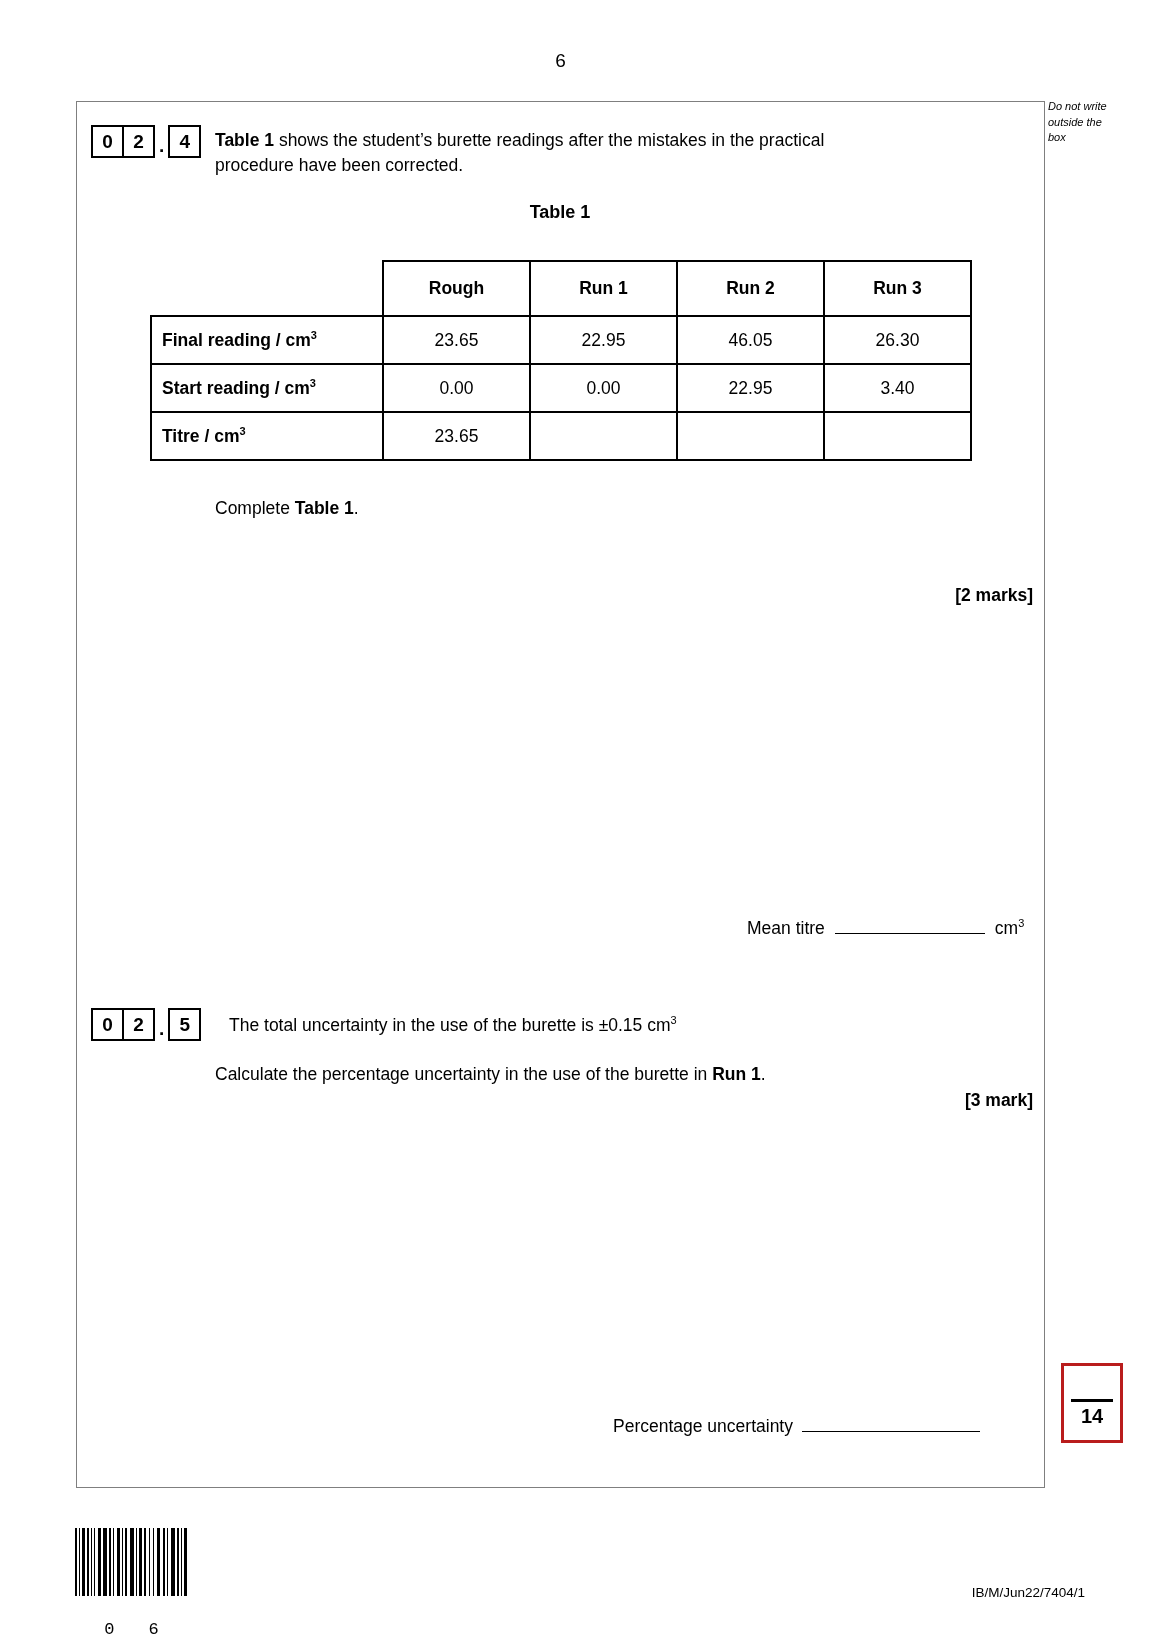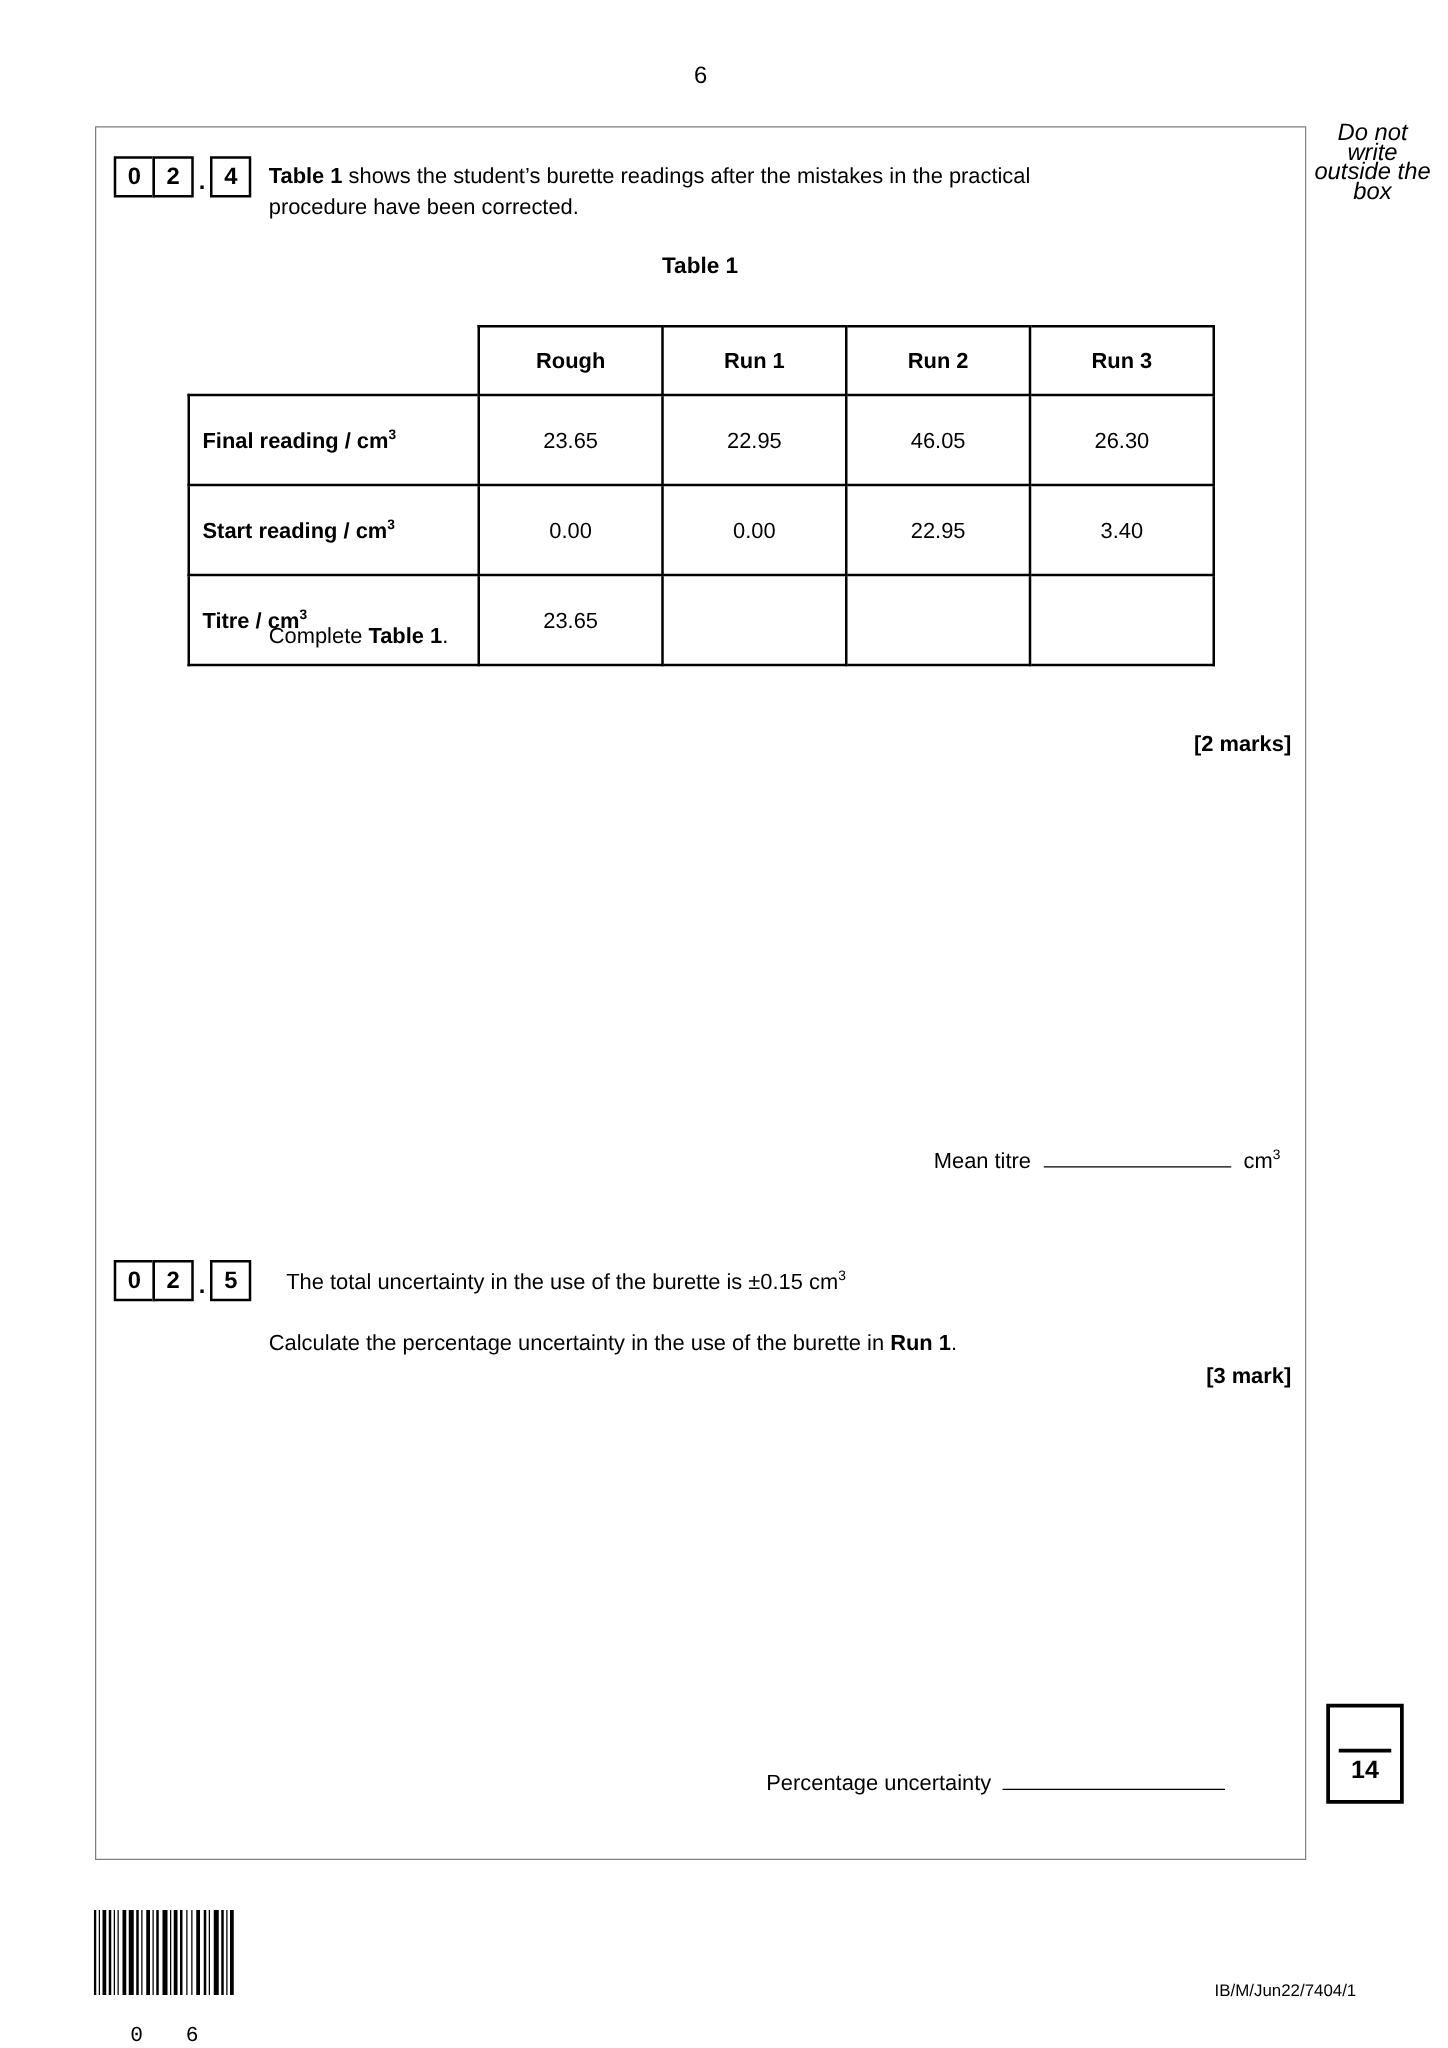--- a/index.html
+++ b/index.html
@@ -8,63 +8,63 @@
     font-family:"Liberation Sans", sans-serif;color:#000;overflow:hidden;
   }
   .abs{position:absolute;}
   .b{font-weight:bold;}
   sup{font-size:11px;line-height:0;vertical-align:super;}
 
   .page-number{left:76px;top:50px;width:969px;text-align:center;font-size:19px;}
 
   .main-box{left:76px;top:101px;width:969px;height:1387px;border:1px solid #7f7f7f;box-sizing:border-box;}
 
-  .margin-note{left:1048px;top:99px;width:100px;text-align:center;
-    font-style:italic;font-size:19px;line-height:15.5px;}
+  .margin-note{left:1048px;top:99px;width:100px;
+    font-style:italic;font-size:11px;line-height:15.5px;}
 
   .qnum{display:flex;align-items:flex-end;}
   .qd{width:33px;height:33px;border:2px solid #000;box-sizing:border-box;
     display:flex;align-items:center;justify-content:center;
     font-weight:bold;font-size:19px;background:#fff;}
   .qd.joined{margin-left:-2px;}
   .qdot{font-weight:bold;font-size:19px;margin:0 4px 1px 4px;}
 
   .qtext{font-size:17.5px;line-height:25px;}
   .q24-intro{left:215px;top:128px;width:740px;}
 
   .table-caption{left:150px;top:202px;width:820px;text-align:center;
     font-weight:bold;font-size:18px;}
 
   table.readings{border-collapse:collapse;table-layout:fixed;}
   table.readings td, table.readings th{
     border:2px solid #000;font-size:17.5px;background:#fff;box-sizing:border-box;}
   table.readings th{font-weight:bold;text-align:center;height:55px;}
   table.readings th.corner{border:none;background:transparent;}
-  table.readings td{height:72px;text-align:center;margin-top:48px;}
+  table.readings td{height:48px;text-align:center;margin-top:48px;}
   table.readings td.rowlabel{text-align:left;padding-left:10px;font-weight:bold;}
   .col-label{width:232px;}
   .col-data{width:147px;}
 
   .line-complete{left:215px;top:496px;width:700px;}
   .line-usedata{left:215px;top:556px;width:740px;}
   .marks{font-weight:bold;font-size:17.5px;text-align:right;}
   .marks-2{left:700px;top:585px;width:333px;}
   .marks-1{left:700px;top:1090px;width:333px;}
 
   .answer-row{font-size:17.5px;white-space:nowrap;}
   .blank{display:inline-block;border-bottom:1.6px solid #000;height:1px;vertical-align:baseline;}
   .mean-row{left:734px;top:918px;margin-left:13px;}
   .mean-row .blank{width:150px;margin:0 10px 0 10px;}
   .pct-row{left:613px;top:1416px;}
   .pct-row .blank{width:178px;margin-left:9px;}
 
   .q25-line1{left:229px;top:1013px;width:740px;}
   .q25-line2{left:215px;top:1062px;width:740px;}
 
-  .total-box{left:1061px;top:1363px;width:62px;height:80px;border:3px solid #000000;box-sizing:border-box;text-decoration:underline;}
+  .total-box{left:1061px;top:1363px;width:62px;height:80px;border:3px solid #b91c1c;box-sizing:border-box;text-decoration:underline;}
   .total-line{position:absolute;top:33px;left:50%;transform:translateX(-50%);
     width:42px;height:0;border-top:3px solid #000;}
   .total-num{position:absolute;top:39px;left:0;width:100%;text-align:center;
     font-weight:bold;font-size:20px;}
 
   .barcode{left:75px;top:1528px;width:113px;height:68px;}
   .barcode-label{left:75px;top:1596px;width:113px;text-align:center;
     font-family:"Liberation Mono", monospace;font-size:17px;letter-spacing:12px;text-indent:12px;margin-top:24px;}
 
   .footer-code{right:73px;top:1585px;font-size:13.5px;}

